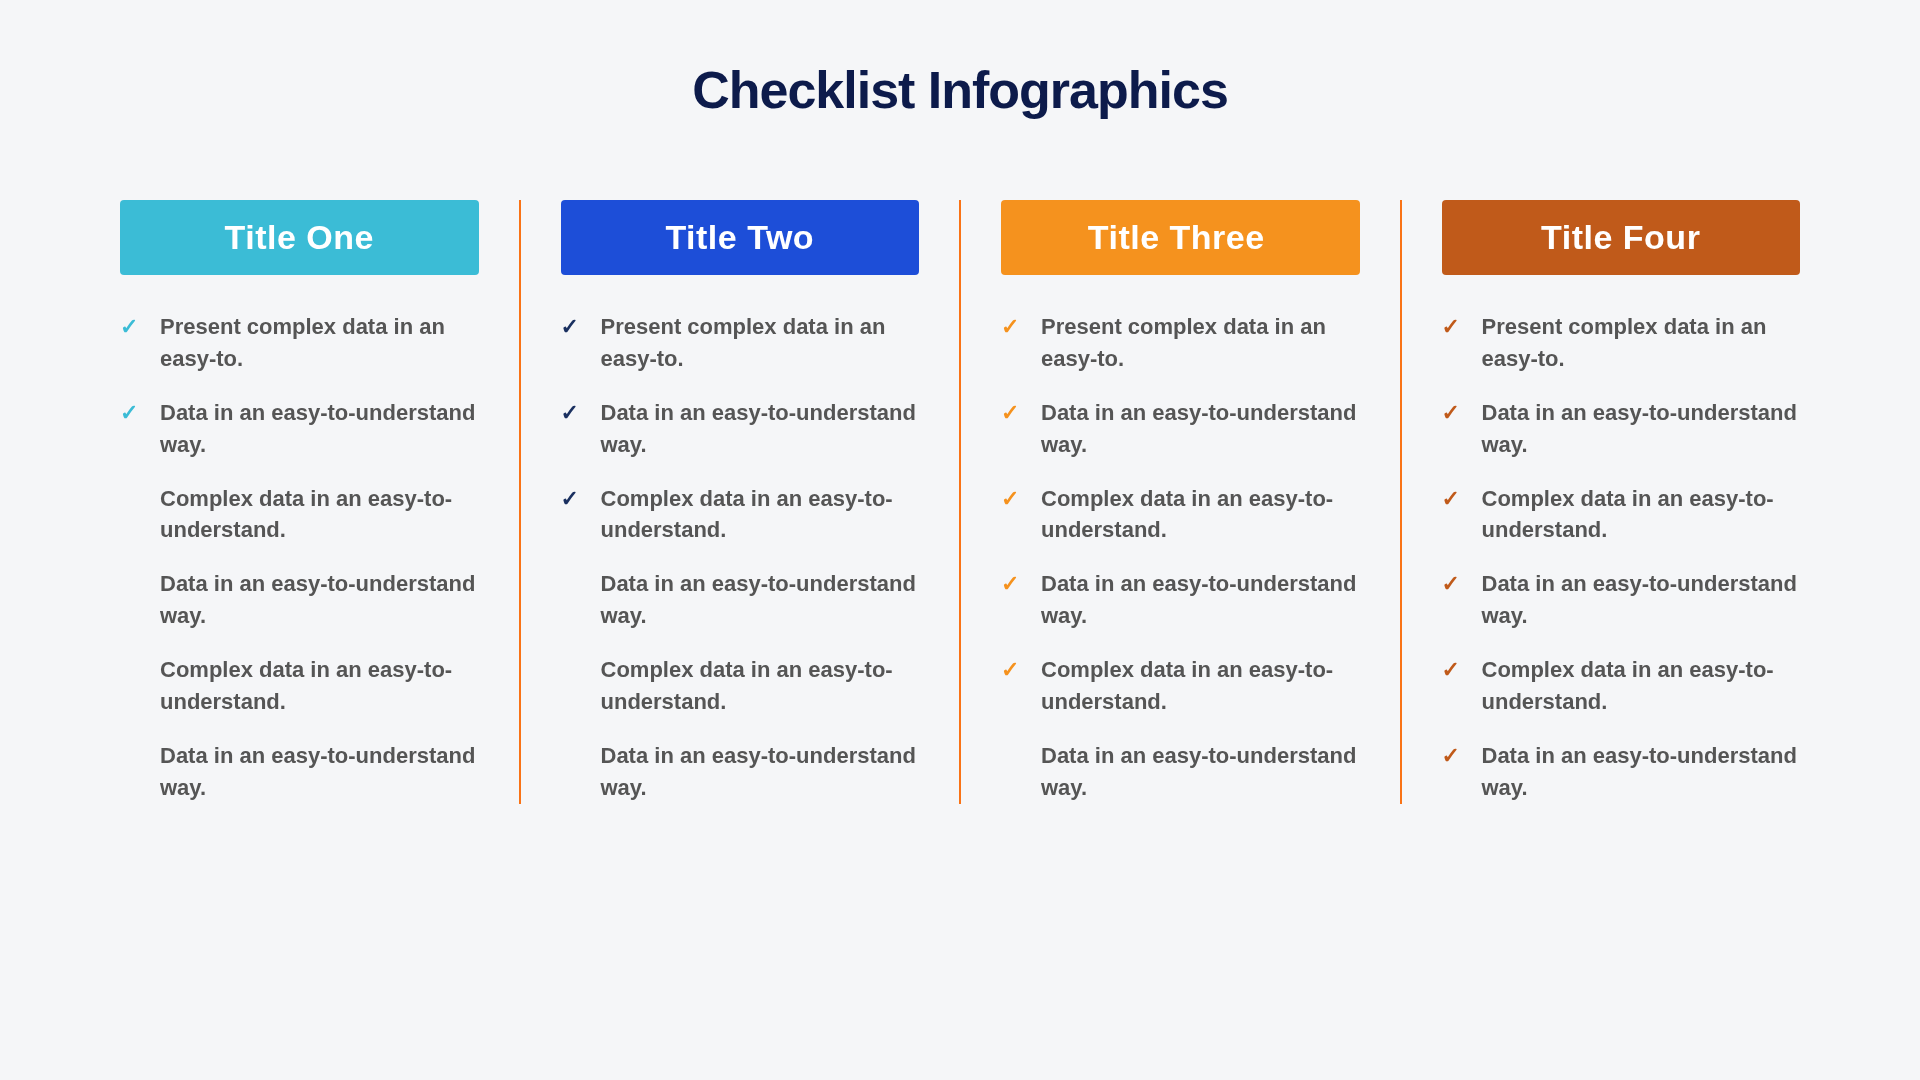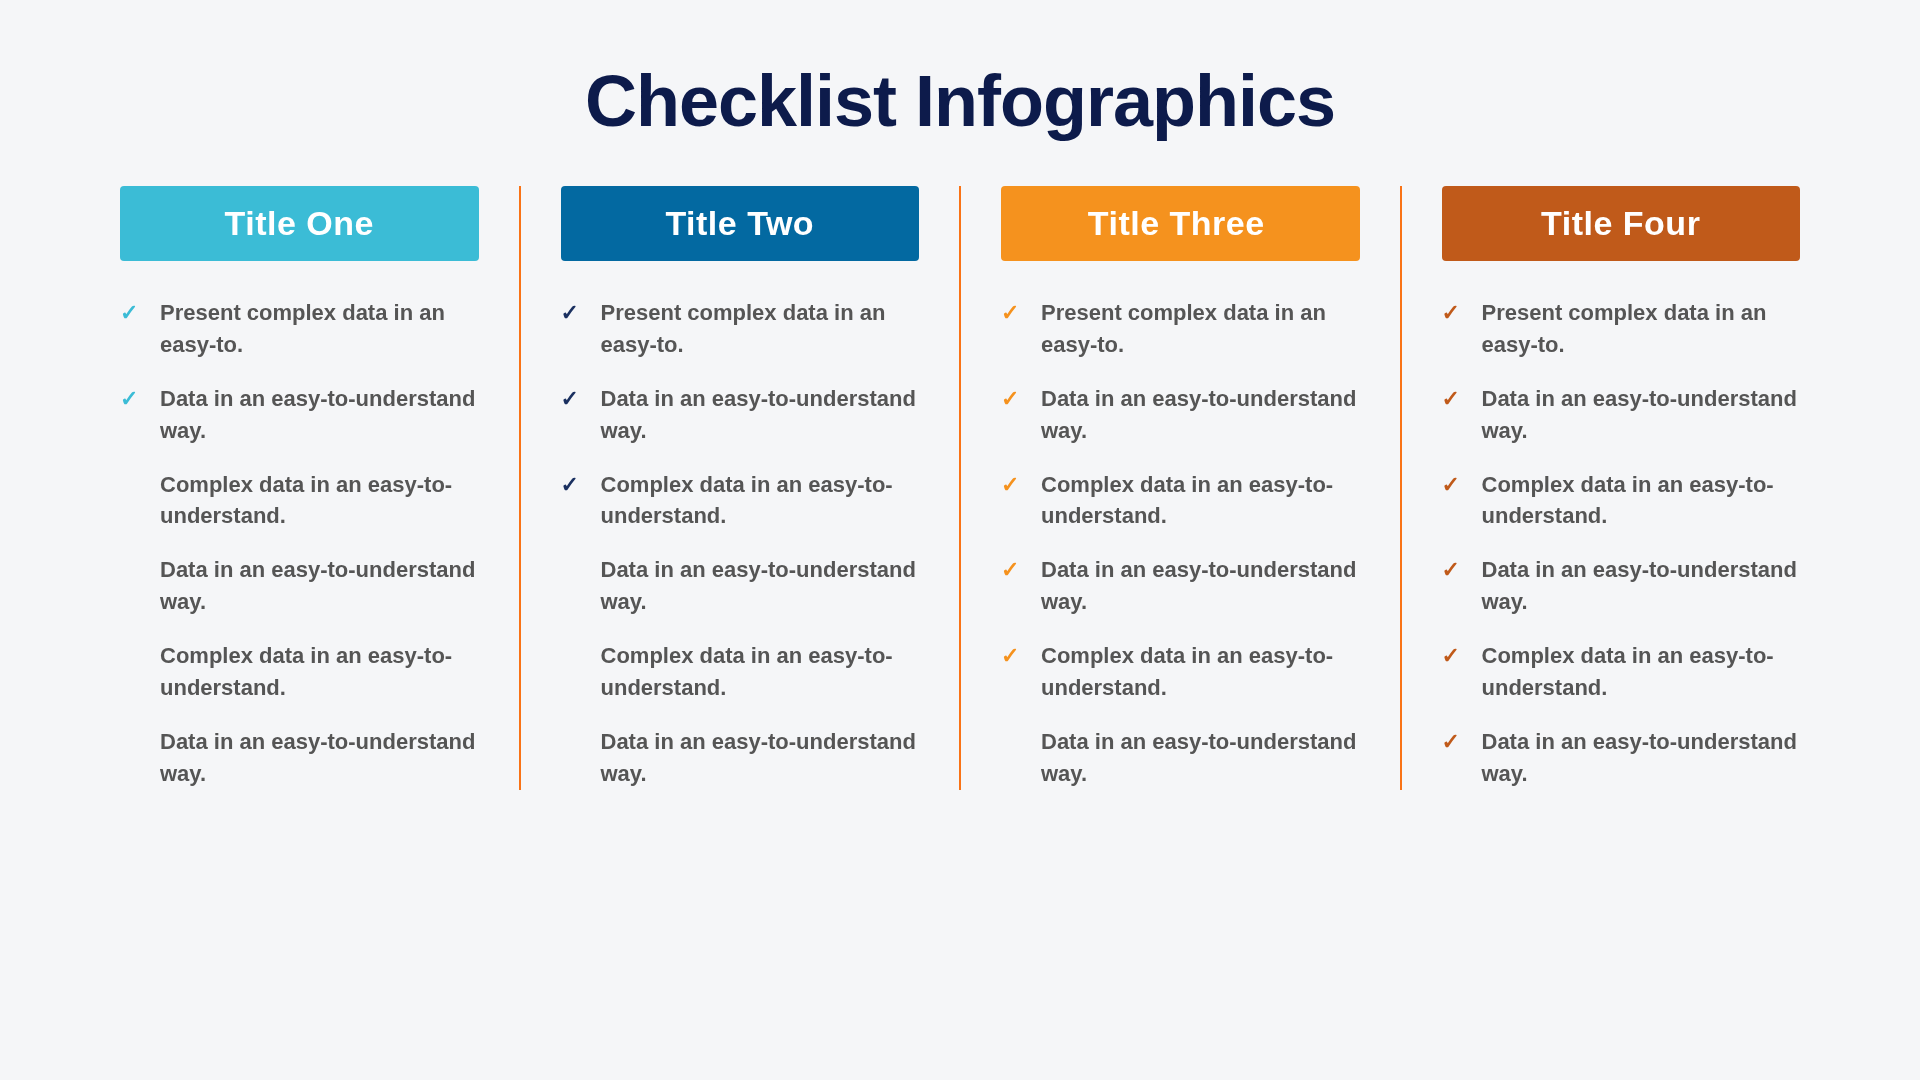--- a/index.html
+++ b/index.html
@@ -8,25 +8,25 @@
       height: 1080px;
       background: #f5f6f8;
       font-family: 'Arial', sans-serif;
       display: flex;
       flex-direction: column;
       align-items: center;
       justify-content: flex-start;
       overflow: hidden;
     }
     .page-title {
-      font-size: 72px;
+      font-size: 52px;
       font-weight: 900;
       color: #0d1b4b;
       margin-top: 60px;
-      margin-bottom: 44px;
+      margin-bottom: 80px;
       letter-spacing: -1px;
     }
     .columns-container {
       display: flex;
       flex-direction: row;
       width: 1760px;
       gap: 0;
     }
     .column {
       flex: 1;
@@ -44,21 +44,21 @@
       text-align: center;
       margin-bottom: 36px;
     }
     .col-header-text {
       font-size: 34px;
       font-weight: 800;
       color: #ffffff;
       letter-spacing: 0.5px;
     }
     .header-blue-light { background: #3bbcd6; }
-    .header-blue-dark  { background: #0369a1; }
+    .header-blue-dark  { background: #1d4ed8; }
     .header-orange     { background: #f5921e; padding-left: 16px; }
     .header-brown      { background: #c05a1a; }
 
     .checklist-items {
       display: flex;
       flex-direction: column;
       gap: 22px;
     }
     .checklist-item {
       display: flex;

